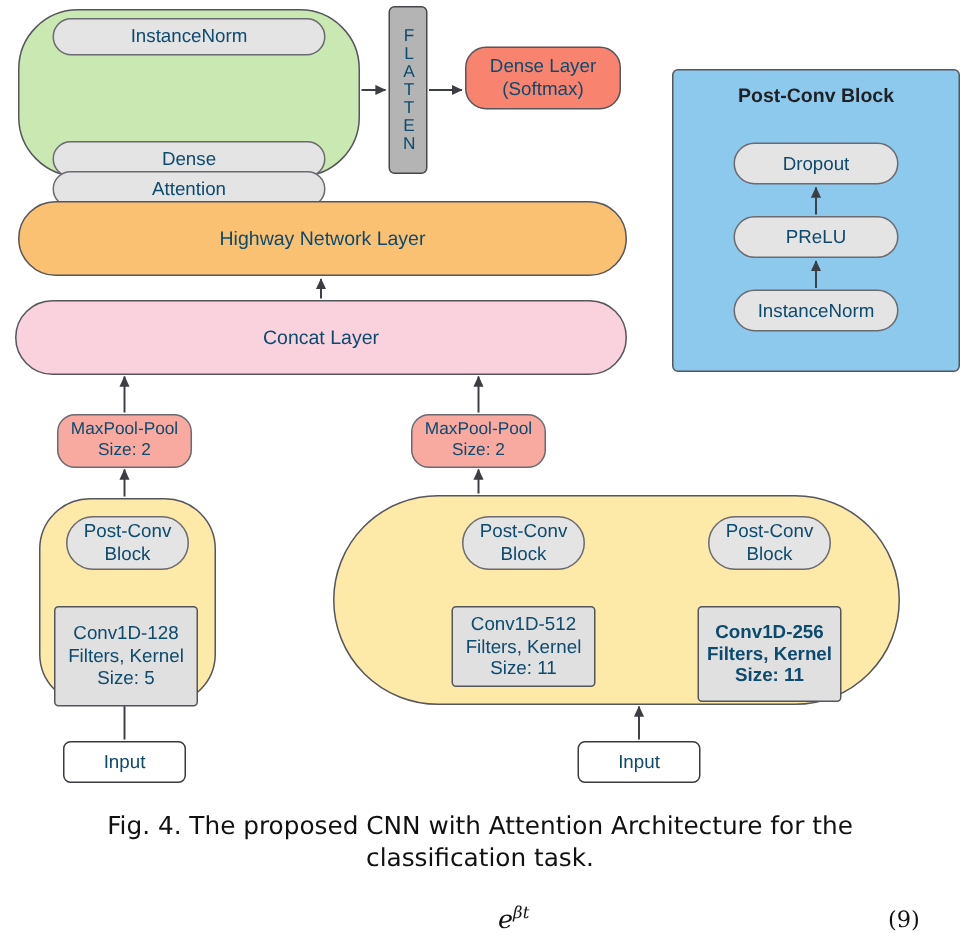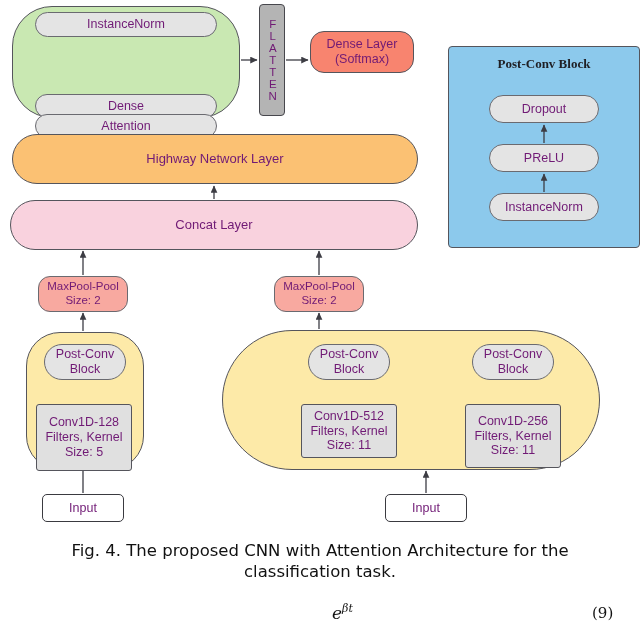--- a/index.html
+++ b/index.html
@@ -4,21 +4,21 @@
 <style>
   html,body{margin:0;padding:0;background:#ffffff;}
   body{width:640px;height:622px;position:relative;overflow:hidden;
        font-family:"Liberation Sans","DejaVu Sans",sans-serif;color:#26262b;}
 
   #figure{position:absolute;left:0;top:0;width:640px;height:535px;}
   svg.wires{position:absolute;left:0;top:0;width:640px;height:535px;pointer-events:none;}
 
   .node{position:absolute;box-sizing:border-box;display:flex;align-items:center;
         justify-content:center;text-align:center;line-height:1.18;
-        border:1.3px solid #55555c;color:#701a75;}
+        border:1.3px solid #55555c;color:#0c4a6e;}
 
   
   .green-block{left:12px;top:6px;width:228px;height:112px;background:#c9e8b2;
                border-radius:40px;}
   .orange-block{left:12px;top:134px;width:406px;height:50px;background:#fbc173;
                 border-radius:25px;font-size:13px;}
   .pink-block{left:10px;top:200px;width:408px;height:50px;background:#f9d2de;
               border-radius:25px;font-size:13px;}
   .yellow-left{left:26px;top:332px;width:118px;height:138px;background:#fdeaa8;
                border-radius:34px;}
@@ -42,35 +42,35 @@
   .flatten{left:259px;top:4px;width:26px;height:112px;background:#b4b4b4;
            border:1.5px solid #47474d;border-radius:4px;font-size:11.5px;
            letter-spacing:0;writing-mode:vertical-rl;text-orientation:upright;
            line-height:1;font-weight:400;}
   .softmax{left:310px;top:31px;width:104px;height:42px;background:#f8846f;
            border:1.3px solid #55555c;border-radius:14px;font-size:12.5px;}
 
   .legend{left:448px;top:46px;width:192px;height:202px;background:#8cc9ec;
           border:1.3px solid #55555c;border-radius:4px;}
   .legend-title{position:absolute;left:448px;top:56px;width:192px;text-align:center;
-                font-size:13px;font-weight:bold;color:#1f1f24;font-family:Liberation Serif, serif;}
+                font-size:13px;font-weight:bold;color:#1f1f24;}
   .lg-drop{left:489px;top:95px;width:110px;height:28px;}
   .lg-prelu{left:489px;top:144px;width:110px;height:28px;}
   .lg-inorm{left:489px;top:193px;width:110px;height:28px;}
 
   .mp-left{left:38px;top:276px;width:90px;height:36px;}
   .mp-right{left:274px;top:276px;width:90px;height:36px;}
 
   .pcb-l{left:44px;top:344px;width:82px;height:36px;}
   .pcb-m{left:308px;top:344px;width:82px;height:36px;}
   .pcb-r{left:472px;top:344px;width:82px;height:36px;}
 
   .cv128{left:36px;top:404px;width:96px;height:67px;}
   .cv512{left:301px;top:404px;width:96px;height:54px;}
-  .cv256{left:465px;top:404px;width:96px;height:64px;}
+  .cv256{left:465px;top:404px;width:96px;height:64px;font-weight:bold;}
 
   .in-left{left:42px;top:494px;width:82px;height:28px;}
   .in-right{left:385px;top:494px;width:82px;height:28px;}
 
   #caption{position:absolute;left:0;top:540px;width:640px;text-align:center;
            font-family:"DejaVu Sans",sans-serif;font-size:16.5px;color:#111;
            line-height:1.28;}
   #formula{position:absolute;left:0;top:600px;width:640px;height:22px;
            font-family:"DejaVu Serif",serif;overflow:hidden;}
   #formula .expr{position:absolute;left:332px;top:2px;font-size:17px;font-style:italic;color:#111;}

